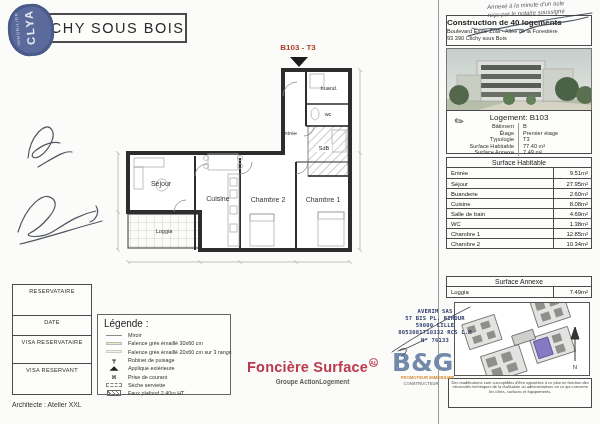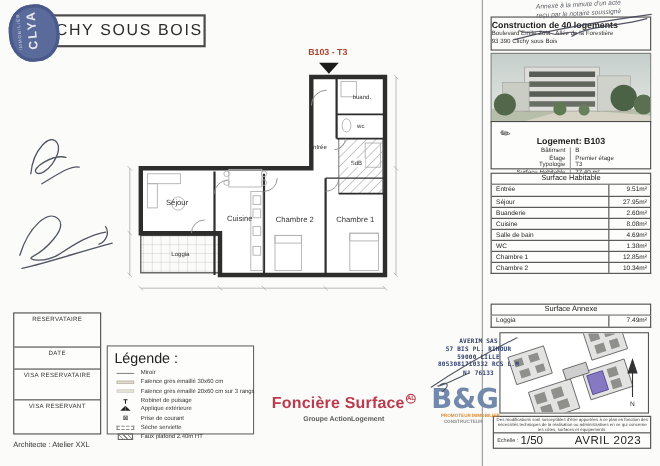--- a/index.html
+++ b/index.html
@@ -26,21 +26,21 @@
   
   .project-box { left:446px; top:15px; width:146px; height:31px; border:1px solid #4a4a4a; background:#fcfcfa;
     text-align:left; padding-top:2px; z-index:1; }
   .pl1 { font-size:8px; font-weight:bold; color:#222; }
   .pl2 { font-size:5.6px; color:#333; margin-top:1px; }
   .pl3 { font-size:5.6px; color:#333; margin-top:1px; }
 
   .photo { left:446px; top:48px; width:146px; height:64px; border:1px solid #777; overflow:hidden; }
 
   .logement-box { left:446px; top:110px; width:146px; height:44px; border:1px solid #4a4a4a; background:#fdfdfb; }
-  .lg-title { font-size:8px; text-align:center; padding-top:13px; color:#222;font-weight:bold; }
+  .lg-title { font-size:8px; text-align:center; padding-top:2px; color:#222; }
   .pen-icon { position:absolute; left:8px; top:4px; font-size:11px; transform:rotate(-35deg); color:#333; }
   .lg-grid { margin-top:1px; }
   .lg-row { display:flex; line-height:6.6px; font-size:5.6px; }
   .lg-row .c1 { width:72px; text-align:right; padding-right:4px; color:#333; border-right:1px solid #999; }
   .lg-row .c2 { padding-left:4px; color:#333; }
 
   .sh-head, .sa-head { left:446px; width:146px; height:11px; border:1px solid #4a4a4a; background:#fdfdfb;
     text-align:center; font-size:6.8px; line-height:10px; color:#222; }
   .sh-head { top:157px; }
   .t-rows { left:446px; width:146px; border:1px solid #4a4a4a; border-top:none; background:#fdfdfb; }
@@ -64,21 +64,21 @@
   .date-val { font-size:10.5px; color:#222; margin-left:auto; padding-right:8px; letter-spacing:.5px; }
 
   
   .resv-table { left:12px; top:284px; width:80px; border:1px solid #4a4a4a; background:#fdfdfb; }
   .resv-cell { border-top:1px solid #4a4a4a; text-align:center; font-size:5.6px; color:#333; padding-top:3px; letter-spacing:.3px; }
   .resv-cell:first-child { border-top:none; }
   .rc0 { height:30px; } .rc1 { height:20px; } .rc2 { height:28px; } .rc3 { height:31px; }
   .architect { left:12px; top:401px; width:110px; font-size:6.8px; color:#333; }
 
   .legend-box { left:97px; top:314px; width:134px; height:81px; border:1px solid #666; background:#fdfdfb; padding:3px 0 0 6px; }
-  .legend-title { font-size:13px; color:#222; margin-bottom:2px; }
+  .legend-title { font-size:10px; color:#222; margin-bottom:2px; }
   .lgd-row { display:flex; align-items:center; height:8.3px; }
   .sw { width:20px; display:flex; justify-content:center; align-items:center; margin-right:4px; flex:0 0 20px; }
   .sw-line { height:1px; background:#8a8a8a; width:16px; }
   .sw-tile30 { height:3px; background:#efe9c4; border:.5px solid #bbb; width:16px; }
   .sw-tile20 { height:3px; background:#f7f3dd; border:.5px solid #ccc; width:16px; }
   .sw-glyph { font-size:6px; color:#222; line-height:1; }
   .sw-dash { height:4px; border:1px dashed #888; width:16px; }
   .sw-hatch { height:6px; width:14px; border:1px solid #666;
     background:repeating-linear-gradient(45deg, transparent 0 2px, #8a8a8a 2px 3px); }
   .lgd-lbl { font-size:5.4px; color:#333; white-space:nowrap; }
@@ -254,25 +254,20 @@
       <g stroke="#333" fill="#333">
         <line x1="120" y1="28" x2="120" y2="58" stroke-width="1"></line>
         <polygon points="120,24 116,36 124,36"></polygon>
         <text x="120" y="66" font-size="6" text-anchor="middle" stroke="none">N</text>
       </g>
     </svg>
   </div>
 
   <div class="abs footer-box">
     <div class="disclaimer">Des modifications sont susceptibles d'être apportées à ce plan en fonction des nécessités techniques de la réalisation ou administratives en ce qui concerne les côtes, surfaces et équipements.</div>
-    <div class="scale-row">
-      <span class="echelle-lbl">Echelle :</span>
-      <span class="scale-val">1/50</span>
-      <span class="date-val">AVRIL 2023</span>
-    </div>
   </div>
 
   <div class="abs resv-table">
     <div class="resv-cell rc0">RESERVATAIRE</div>
     <div class="resv-cell rc1">DATE</div>
     <div class="resv-cell rc2">VISA RESERVATAIRE</div>
     <div class="resv-cell rc3">VISA RESERVANT</div>
   </div>
   <div class="abs architect">Architecte : Atelier XXL</div>
 

